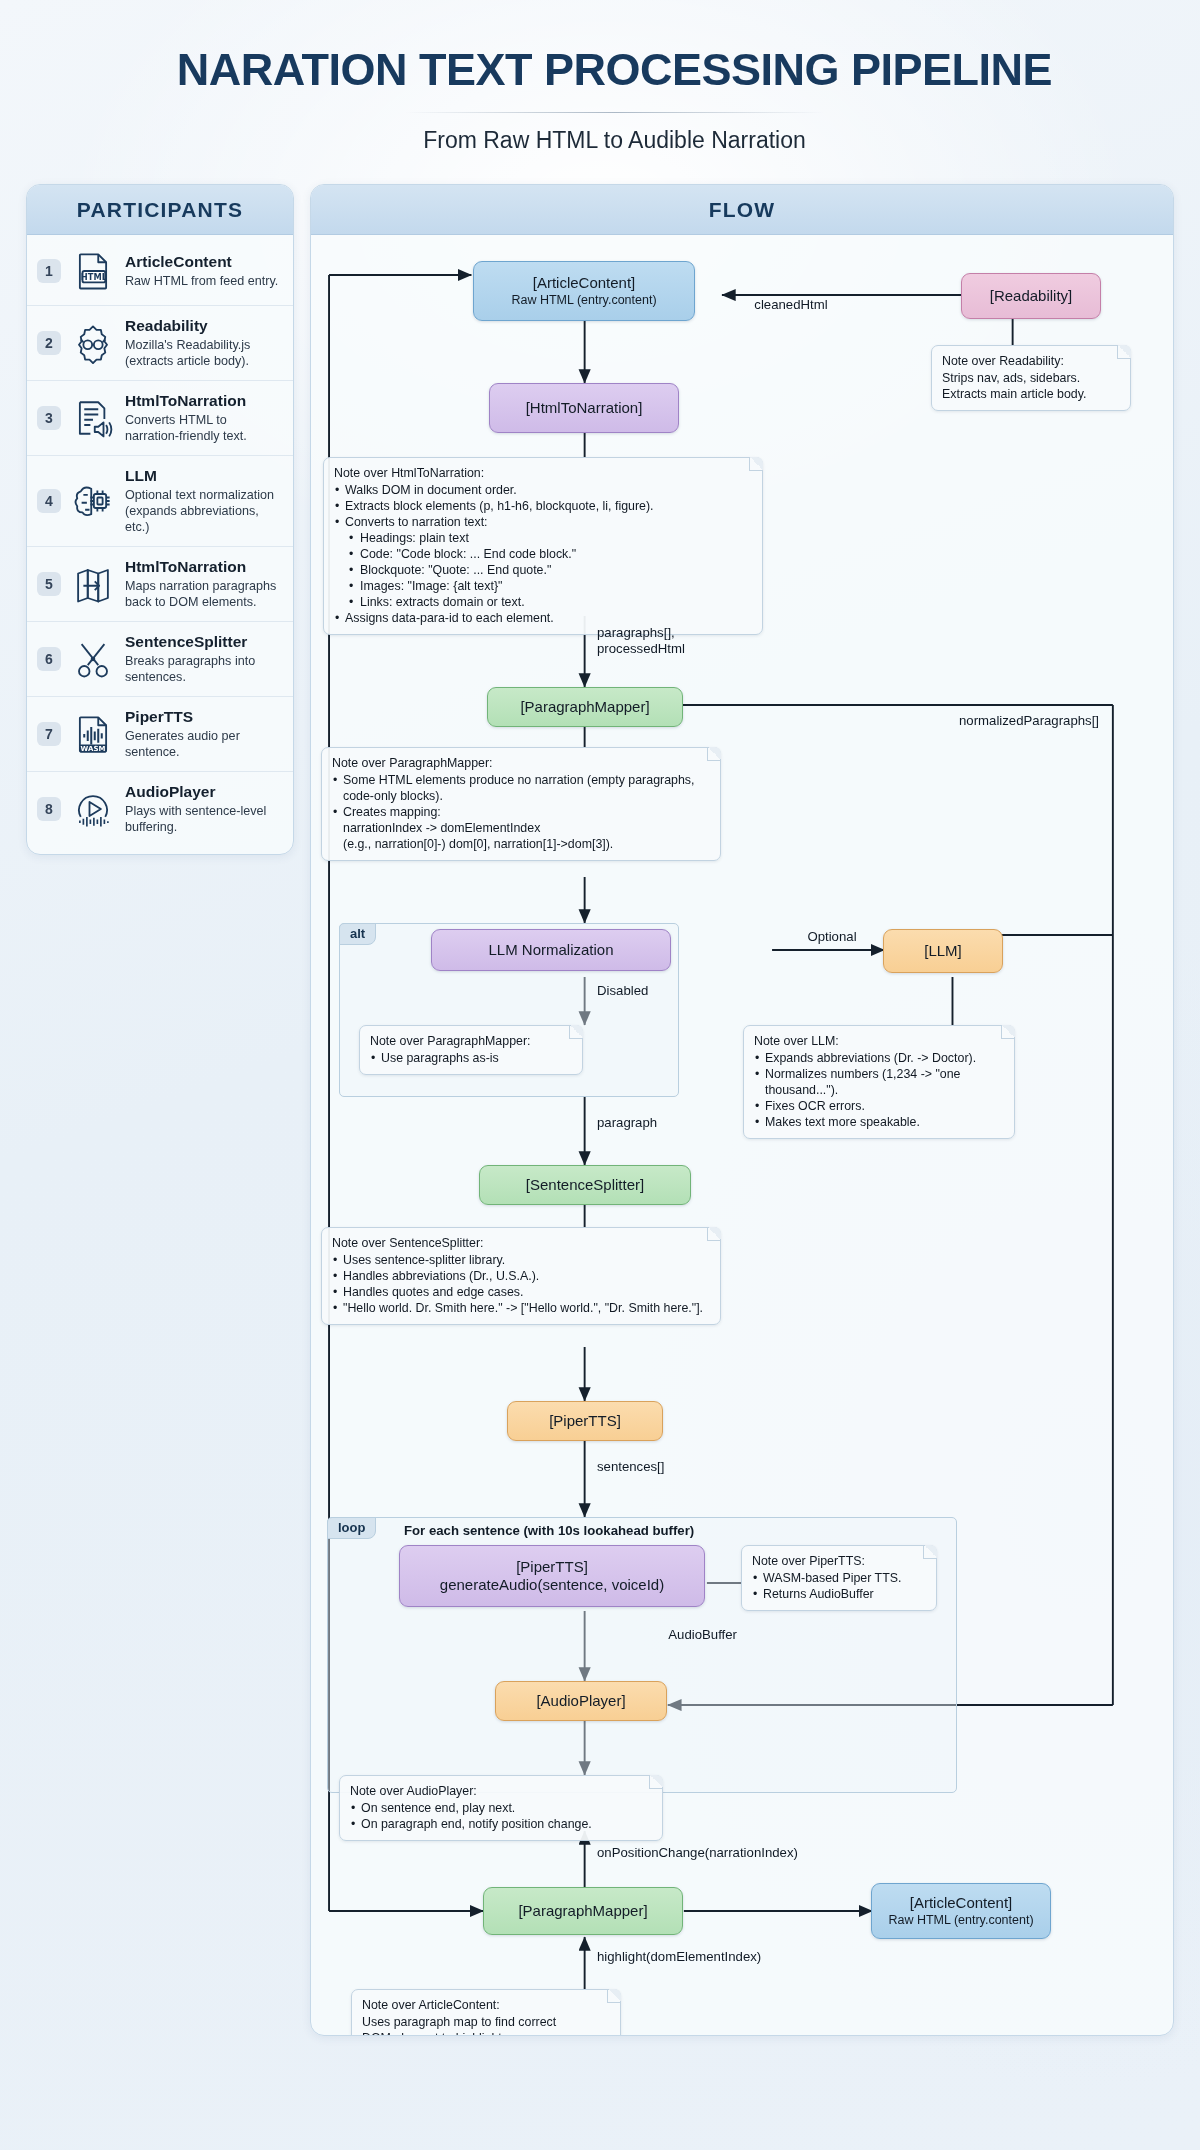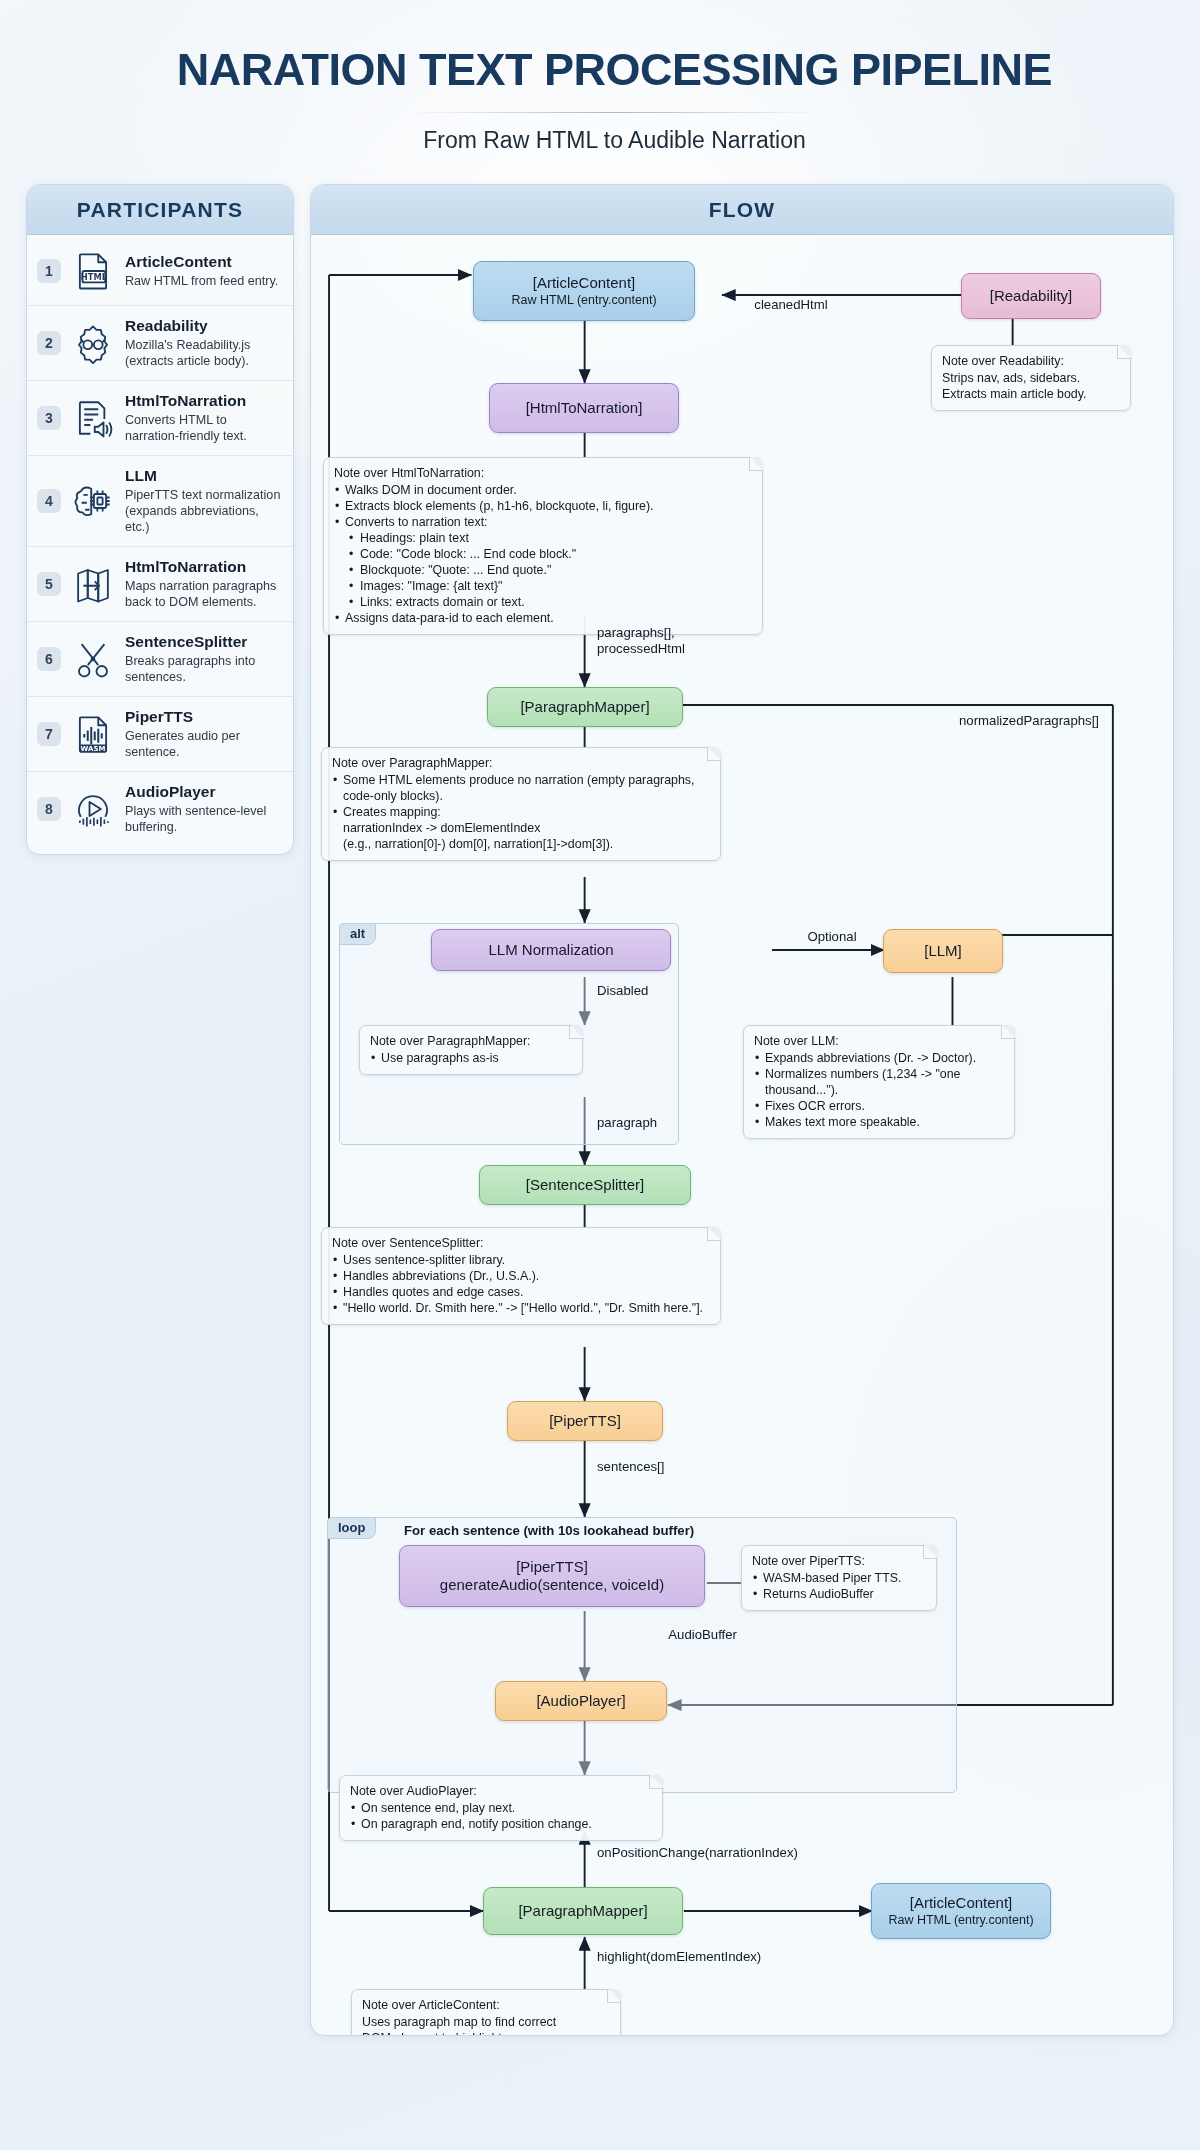--- a/index.html
+++ b/index.html
@@ -286,21 +286,21 @@
             <path d="M22 10 q-8 -4 -12 3 q-6 2 -4 8 q-4 4 0 9 q-1 7 6 7 q3 5 10 2 z"></path>
             <path d="M13 17 h5 M11 26 h6 M15 34 h5"></path>
             <rect x="25" y="16" width="14" height="16" rx="2"></rect>
             <rect x="29" y="20" width="6" height="8" rx="1"></rect>
             <path d="M25 20 h-4 M25 24 h-4 M25 28 h-4 M39 20 h4 M39 24 h4 M39 28 h4"></path>
             <path d="M29 16 v-4 M35 16 v-4 M29 32 v4 M35 32 v4"></path>
           </svg>
         </div>
         <div class="p-text">
           <div class="p-name">LLM</div>
-          <div class="p-desc">PiperTTS text normalization (expands abbreviations, etc.)</div>
+          <div class="p-desc">Optional text normalization (expands abbreviations, etc.)</div>
         </div>
       </div>
 
       <div class="participant">
         <div class="p-num">5</div>
         <div class="p-icon">
           <svg viewBox="0 0 48 48" fill="none" stroke="#1d3b5c" stroke-width="2.1" stroke-linejoin="round">
             <path d="M7 12 l11 -4 v32 l-11 4z"></path>
               <path d="M18 8 l12 4 v32 l-12 -4z"></path>
               <path d="M30 12 l11 -4 v32 l-11 4z"></path>
@@ -478,21 +478,21 @@
         <span class="dogear"></span>
         <span class="nt">Note over ParagraphMapper:</span>
         <ul>
           <li>Some HTML elements produce no narration (empty paragraphs, code-only blocks).</li>
           <li>Creates mapping:</li>
           <li class="plain" style="padding-left:11px">narrationIndex -&gt; domElementIndex</li>
           <li class="plain" style="padding-left:11px">(e.g., narration[0]-) dom[0], narration[1]-&gt;dom[3]).</li>
         </ul>
       </div>
 
-      <div class="frag" style="left:28px; top:688px; width:340px; height:222px;">
+      <div class="frag" style="left:28px; top:688px; width:340px; height:174px;">
         <span class="frag-tag">alt</span>
       </div>
 
       <div class="node purple" style="left:120px; top:694px; width:240px; height:42px;">
         <span>LLM Normalization</span>
       </div>
 
       <div class="edge-label" style="left:466px; top:694px; width:110px;">Optional</div>
 
       <div class="node orange" style="left:572px; top:694px; width:120px; height:44px;">

